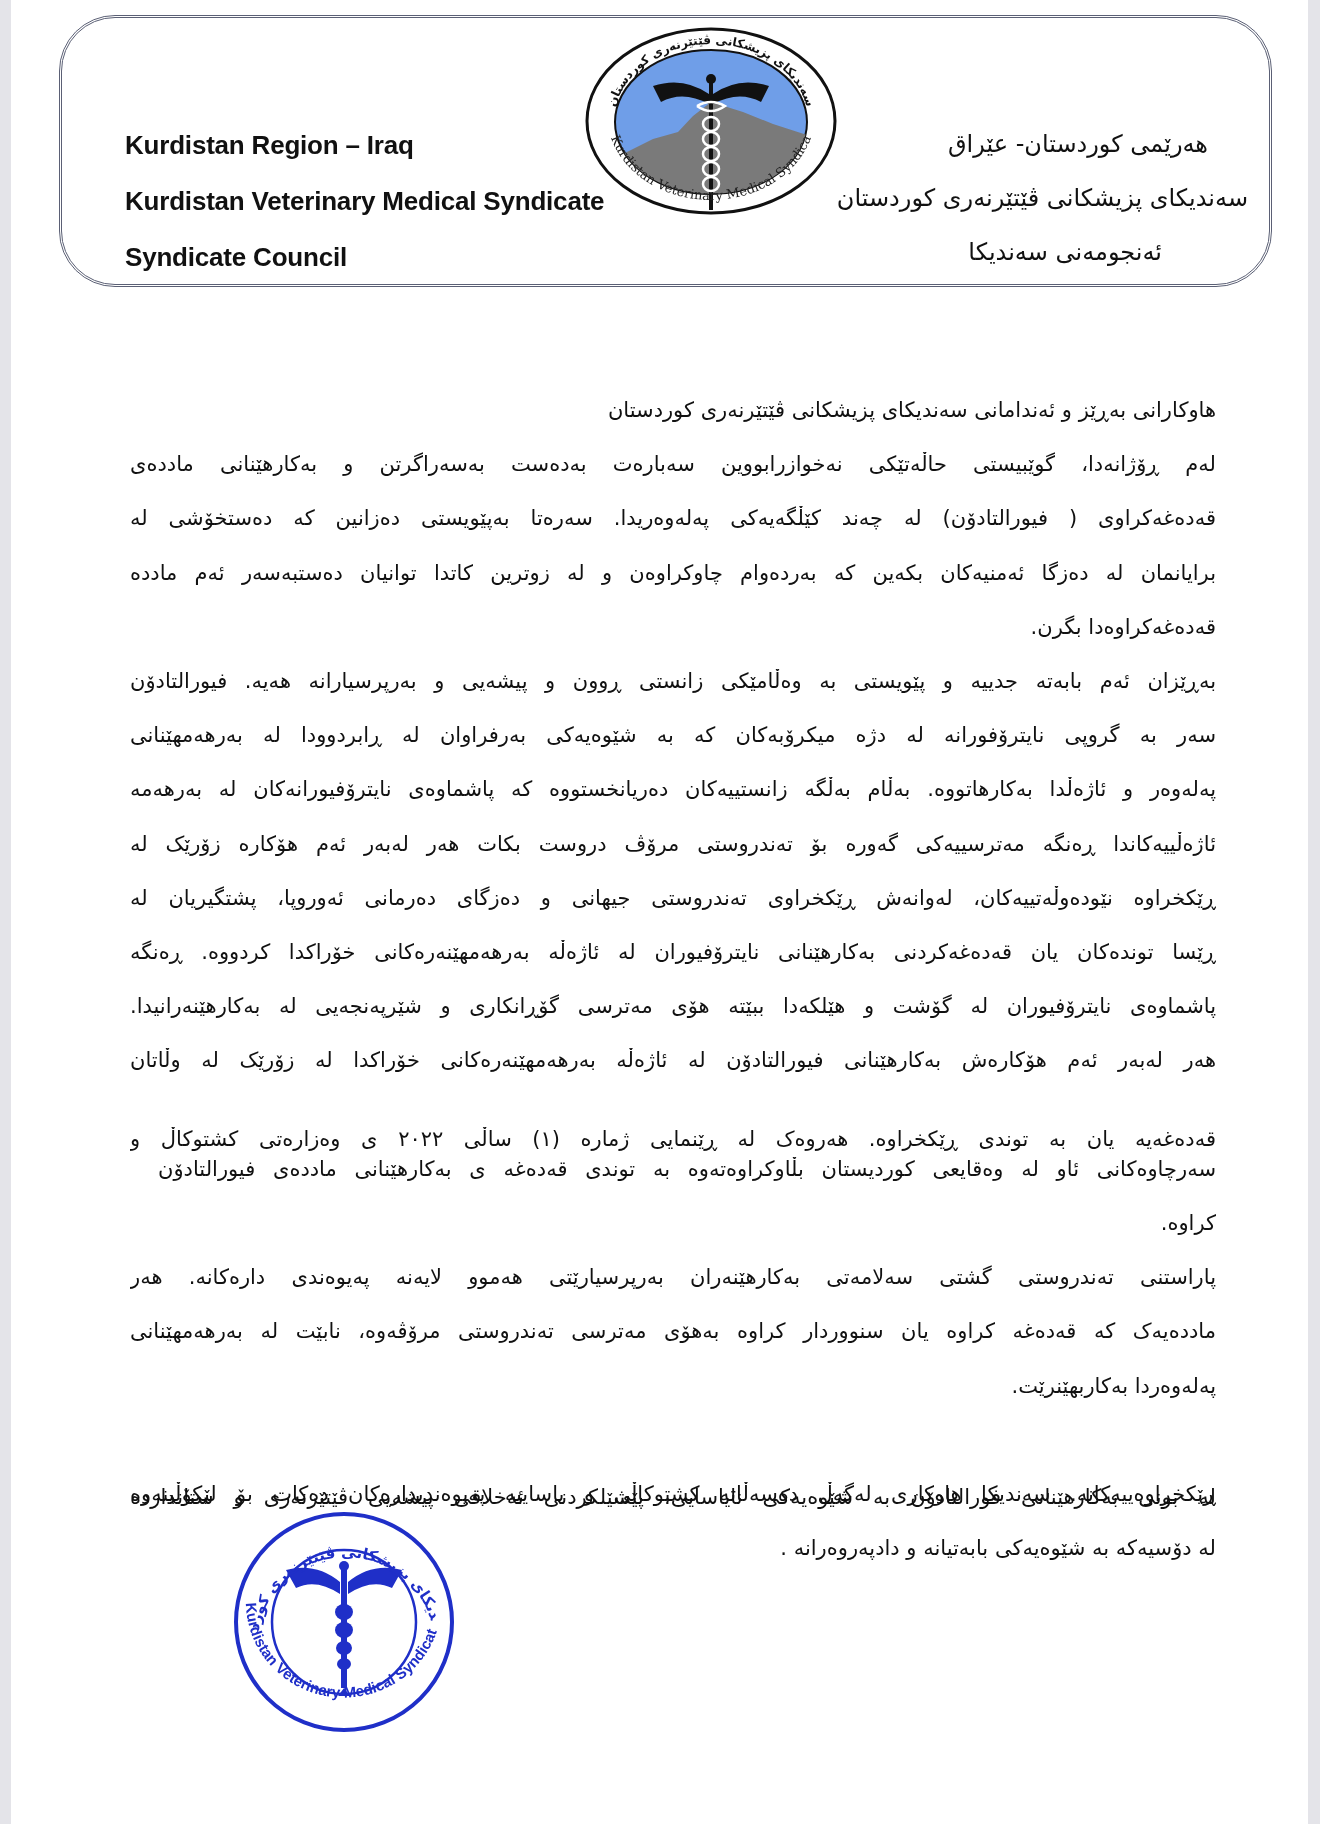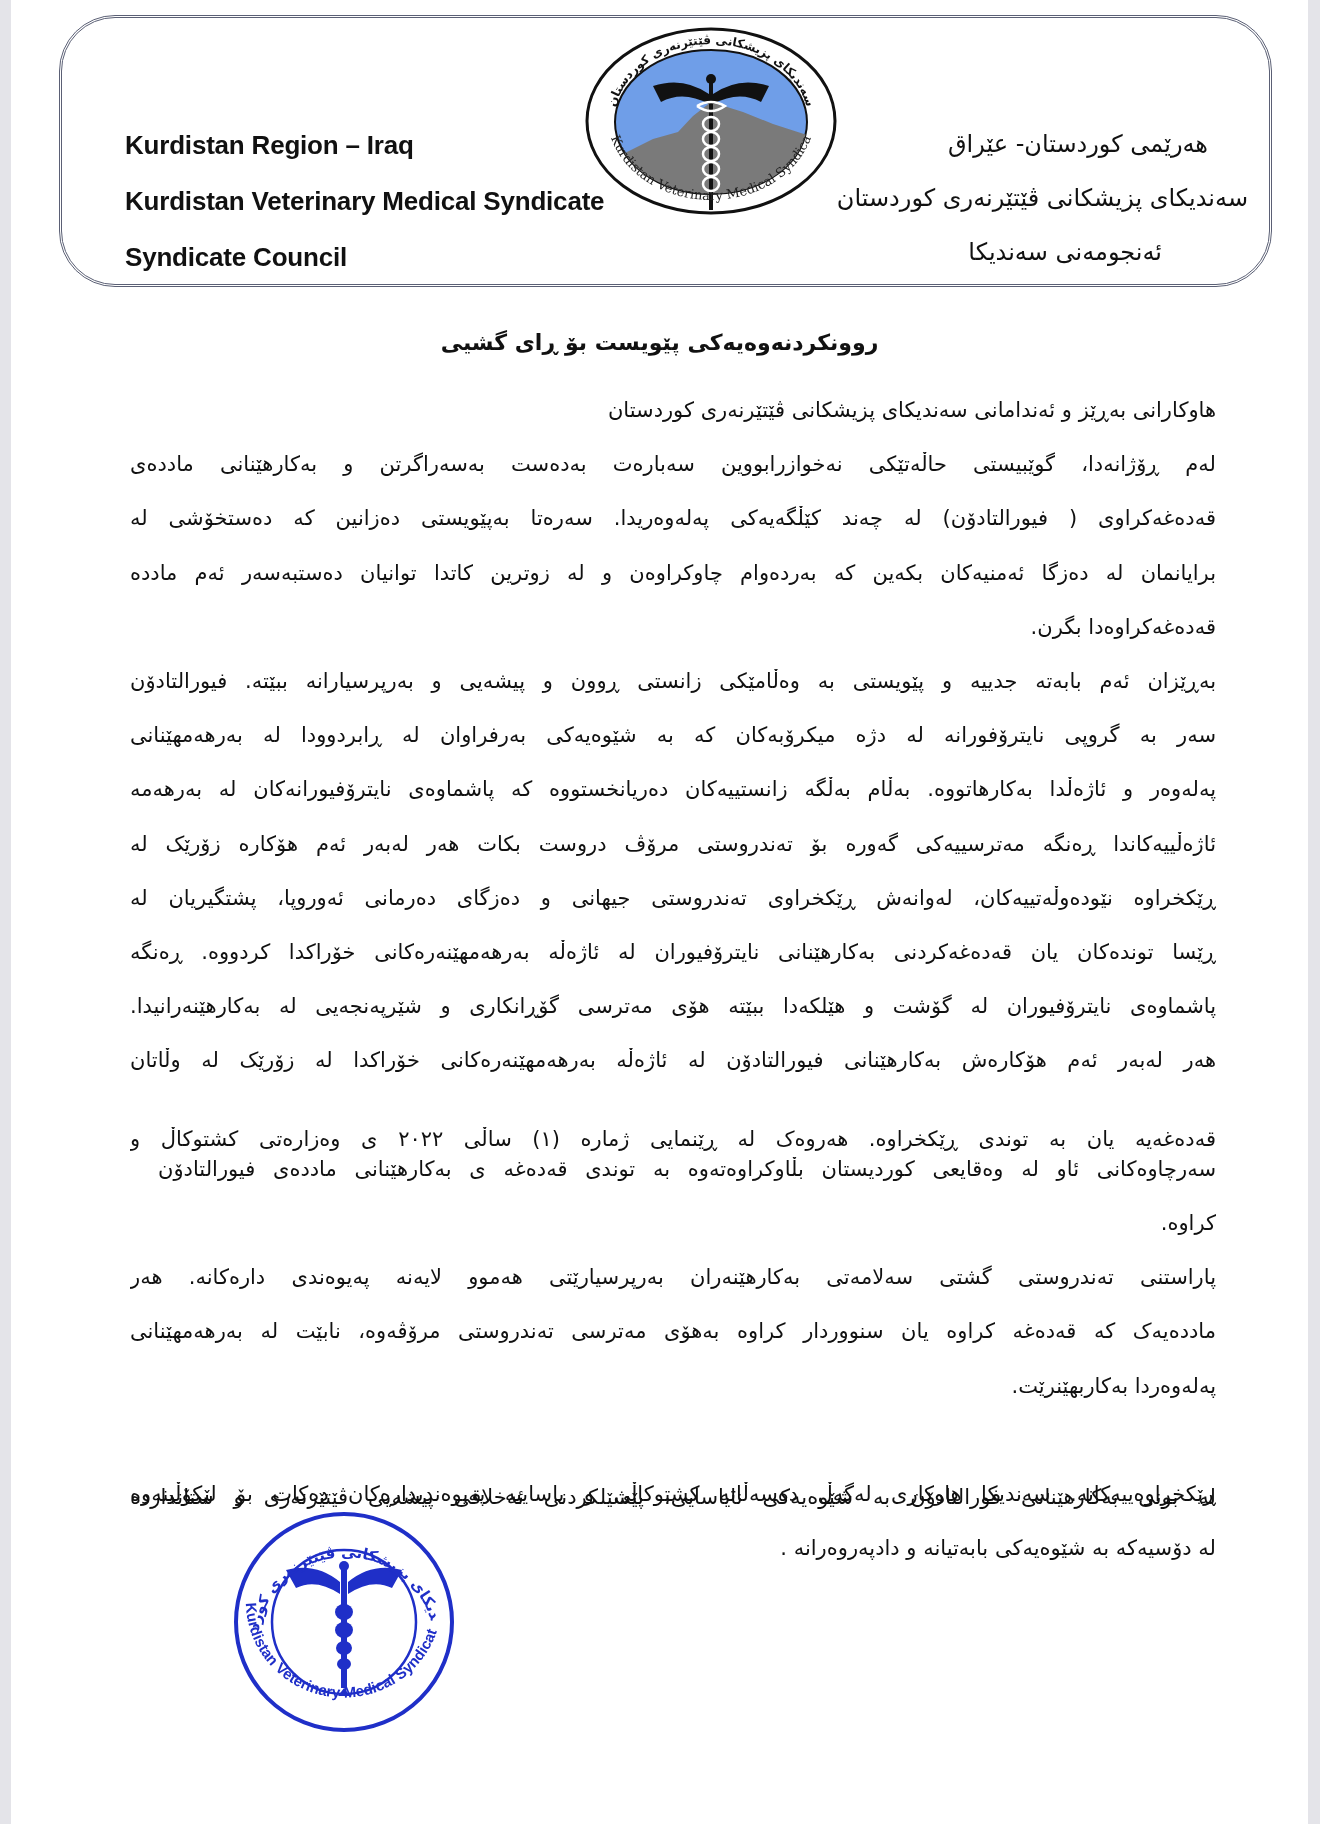--- a/index.html
+++ b/index.html
@@ -82,29 +82,28 @@
       </g>
     </g>
     <text font-size="12" font-weight="bold" fill="#111" font-family="DejaVu Sans, sans-serif" direction="rtl">
       <textPath href="#arcTop" startOffset="50%" text-anchor="middle">سەندیکای پزیشکانی ڤێتێرنەری کوردستان</textPath>
     </text>
     <text font-size="13" fill="#222" font-family="DejaVu Serif, serif">
       <textPath href="#arcBottom" startOffset="50%" text-anchor="middle">Kurdistan Veterinary Medical Syndica</textPath>
     </text>
   </svg>
 
-  <div class="title">روونکردنەوەیەکی پێویست بۆ ڕای گشیی</div>
 
   <div id="body-lines">
       <div class="body-line short" style="top: 398px;">هاوکارانی بەڕێز و ئەندامانی سەندیکای  پزیشکانی ڤێتێرنەری کوردستان</div>
       <div class="body-line" style="top: 452.2px;">لەم ڕۆژانەدا، گوێبیستی حاڵەتێکی نەخوازرابووین سەبارەت بەدەست بەسەراگرتن و بەکارهێنانی ماددەی</div>
       <div class="body-line" style="top: 506.4px;">قەدەغەکراوی ( فیورالتادۆن)  لە  چەند کێڵگەیەکی  پەلەوەریدا. سەرەتا بەپێویستی دەزانین کە دەستخۆشی لە</div>
       <div class="body-line" style="top: 560.6px;">برایانمان لە دەزگا ئەمنیەکان بکەین کە بەردەوام چاوکراوەن و لە زوترین کاتدا توانیان دەستبەسەر ئەم ماددە</div>
       <div class="body-line short" style="top: 614.8px;">قەدەغەکراوەدا بگرن.</div>
-      <div class="body-line" style="top: 669px;">بەڕێزان ئەم بابەتە جدییە و پێویستی بە وەڵامێکی زانستی ڕوون و پیشەیی و بەرپرسیارانە ببێتە. فیورالتادۆن</div>
+      <div class="body-line" style="top: 669px;">بەڕێزان ئەم بابەتە جدییە و پێویستی بە وەڵامێکی زانستی ڕوون و پیشەیی و بەرپرسیارانە هەیە. فیورالتادۆن</div>
       <div class="body-line" style="top: 723.2px;">سەر بە گروپی نایترۆفورانە لە دژە میکرۆبەکان کە بە شێوەیەکی بەرفراوان لە ڕابردوودا لە بەرهەمهێنانی</div>
       <div class="body-line" style="top: 777.4px;">پەلەوەر و ئاژەڵدا بەکارهاتووە. بەڵام بەڵگە زانستییەکان دەریانخستووە کە پاشماوەی نایترۆفیورانەکان لە بەرهەمە</div>
       <div class="body-line" style="top: 831.6px;">ئاژەڵییەکاندا ڕەنگە مەترسییەکی گەورە بۆ تەندروستی مرۆڤ دروست بکات هەر لەبەر ئەم هۆکارە زۆرێک لە</div>
       <div class="body-line" style="top: 885.8px;">ڕێکخراوە نێودەوڵەتییەکان، لەوانەش ڕێکخراوی تەندروستی جیهانی و دەزگای دەرمانی ئەوروپا، پشتگیریان لە</div>
       <div class="body-line" style="top: 940px;">ڕێسا توندەکان یان قەدەغەکردنی بەکارهێنانی نایترۆفیوران لە ئاژەڵە بەرهەمهێنەرەکانی خۆراکدا کردووە. ڕەنگە</div>
       <div class="body-line" style="top: 994.2px;">پاشماوەی نایترۆفیوران لە گۆشت و  هێلکەدا ببێتە هۆی مەترسی گۆڕانکاری و شێرپەنجەیی لە بەکارهێنەرانیدا.</div>
       <div class="body-line" style="top: 1048.4px;">هەر لەبەر ئەم هۆکارەش بەکارهێنانی فیورالتادۆن لە ئاژەڵە بەرهەمهێنەرەکانی خۆراکدا لە زۆرێک لە وڵاتان</div>
       <div class="body-line" style="top: 1102.6px; margin-top: 24px;">قەدەغەیە یان بە توندی ڕێکخراوە. هەروەک لە ڕێنمایی ژمارە (١) ساڵی ٢٠٢٢ ی وەزارەتی کشتوکاڵ و</div>
       <div class="body-line" style="top: 1156.8px; margin-left: 28px;">سەرچاوەکانی ئاو لە   وەقایعی کوردیستان بڵاوکراوەتەوە بە توندی قەدەغە ی بەکارهێنانی ماددەی فیورالتادۆن</div>
       <div class="body-line short" style="top: 1211px;">کراوە.</div>

